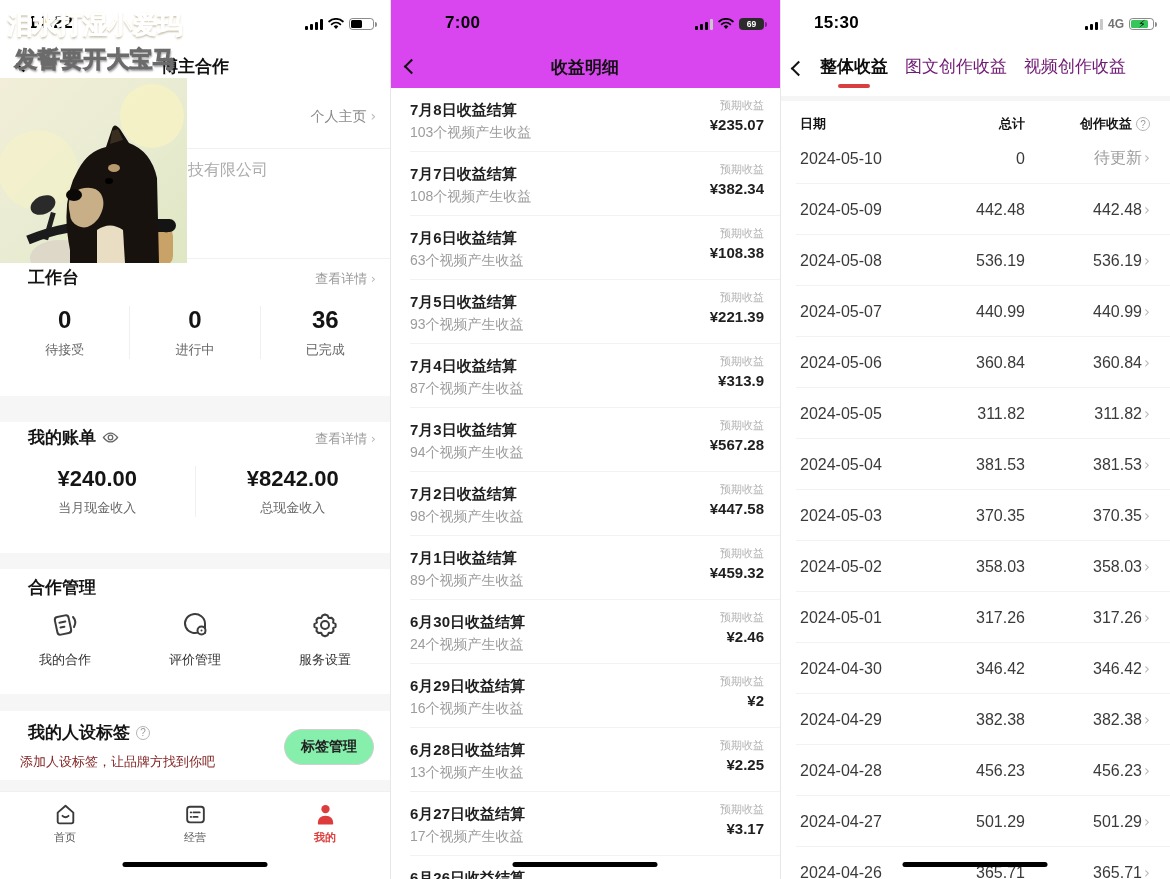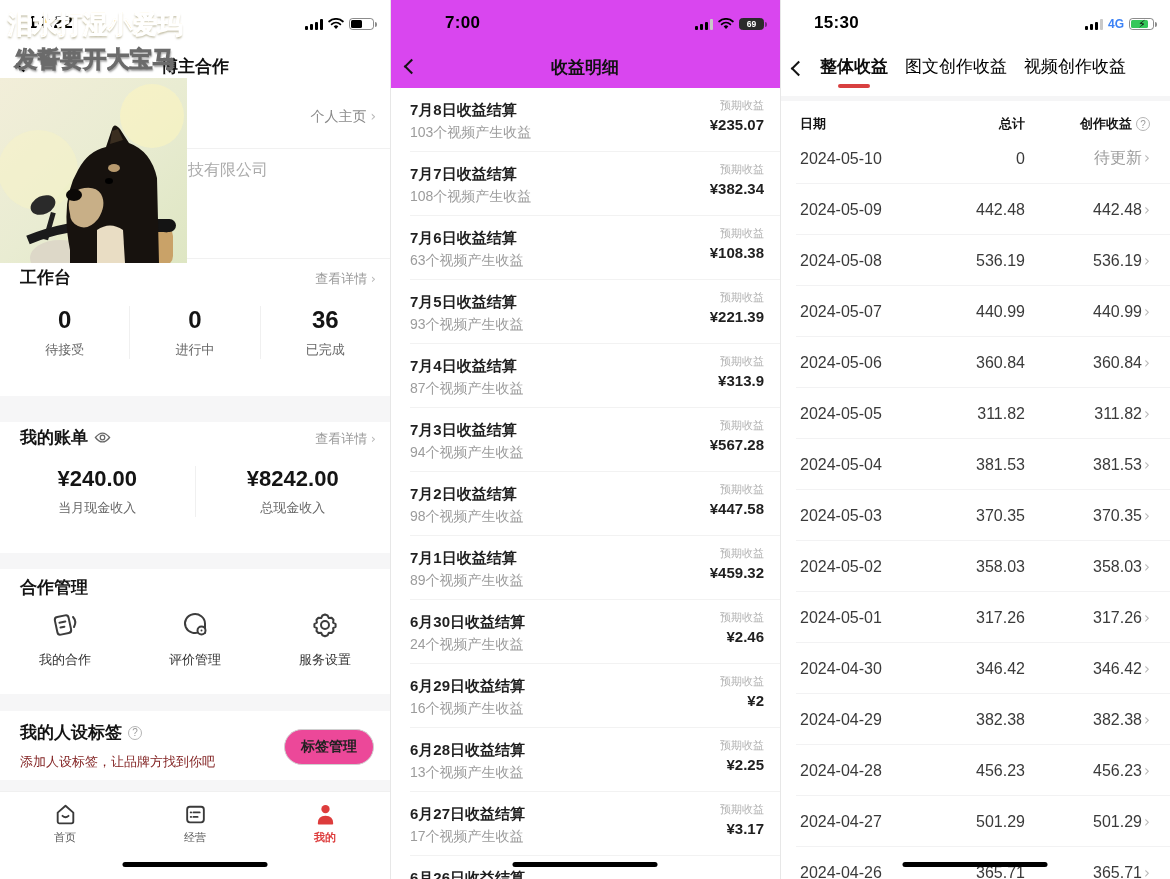--- a/index.html
+++ b/index.html
@@ -10,21 +10,21 @@
   .panel-divider { position:absolute; top:0; width:1px; height:879px; background:#e7e7e7; z-index:40; }
 
   
   .time { position:absolute; top:13px; font-size:17px; font-weight:700; color:#000; letter-spacing:.3px; }
   .sicons { position:absolute; top:17px; right:16px; display:flex; align-items:center; gap:5px; height:14px; }
   .bars { display:flex; align-items:flex-end; gap:2px; }
   .bars i { display:block; width:3px; background:#000; border-radius:1px; }
   .bars i:nth-child(1){height:4px;} .bars i:nth-child(2){height:6px;}
   .bars i:nth-child(3){height:8px;} .bars i:nth-child(4){height:11px;}
   .bars.dim i:nth-child(4){ background:#c9c9c9; }
-  .net4g { font-size:12px; font-weight:600; color:#3b82f6; }
+  .net4g { font-size:12px; font-weight:600; color:#737373; }
   .batt { position:relative; width:25px; height:12px; border:1px solid rgba(0,0,0,.45); border-radius:3.5px; }
   .batt::after { content:''; position:absolute; right:-4px; top:3px; width:2.5px; height:5px; background:rgba(0,0,0,.45); border-radius:0 2px 2px 0; }
   .batt .fill { position:absolute; left:1px; top:1px; bottom:1px; border-radius:1.5px; background:#000; }
   .batt.pct { background:#2b2b2b; border-color:#2b2b2b; }
   .batt.pct .lbl { position:absolute; inset:0; color:#fff; font-size:8.5px; font-weight:700; text-align:center; line-height:10px; }
   .batt.chg .fill { background:#35c759; width:72%; }
   .bolt { position:absolute; left:8px; top:-1px; font-size:11px; color:#111; }
 
   
   .back { position:absolute; width:11px; height:11px; border-left:2px solid #141414; border-bottom:2px solid #141414; transform:rotate(45deg); }
@@ -34,55 +34,55 @@
   
   .photo { position:absolute; left:0; top:78px; width:187px; height:185px; overflow:hidden; z-index:5; background:#e9ecd2; }
   .meme1 { position:absolute; left:2px; top:8px; width:186px; text-align:center; font-size:25px; font-weight:900; white-space:nowrap; color:#f6c84c; z-index:6;
            -webkit-text-stroke:1px #fff; text-shadow:0 2px 2px rgba(80,70,0,.35); }
   .meme2 { position:absolute; left:8px; top:44px; width:174px; text-align:center; font-size:23px; font-weight:900; white-space:nowrap; color:#fff; z-index:6;
            -webkit-text-stroke:1px #6b6b6b; text-shadow:1px 2px 2px rgba(0,0,0,.4); }
   .homepage { position:absolute; right:14px; top:108px; font-size:14px; color:#8a8a8a; }
   .company { position:absolute; left:188px; top:160px; font-size:16px; color:#ababab; }
   .hdr-div { position:absolute; left:187px; right:0; top:148px; height:1px; background:#f1f1f1; }
   .sec-div { position:absolute; left:0; right:0; top:258px; height:1px; background:#f1f1f1; }
-  .card-title { position:absolute; left:20px; font-size:17px; font-weight:700; color:#141414; display:flex; align-items:center; gap:6px; }
+  .card-title { position:absolute; left:28px; font-size:17px; font-weight:700; color:#141414; display:flex; align-items:center; gap:6px; }
   .detail { position:absolute; right:14px; font-size:13px; color:#9b9b9b;text-align:right; }
   .stat-row { position:absolute; left:0; right:0; display:flex; }
   .stat { flex:1; text-align:center; }
   .stat + .stat { border-left:1px solid #f0f0f0; }
   .stat .v { font-size:24px; font-weight:700; color:#141414; }
   .stat .l { margin-top:7px; font-size:13px; color:#666; }
   .bill .v { font-size:22px; }
   .gap { position:absolute; left:0; right:0; background:#f6f6f7; }
   .coop-row { position:absolute; left:0; right:0; top:608px; display:flex; }
   .coop-item { flex:1; display:flex; flex-direction:column; align-items:center; gap:9px; }
   .coop-item .cl { font-size:13px; color:#333; }
   .qmark { display:inline-flex; width:14px; height:14px; border:1px solid #b5b5b5; border-radius:50%; color:#9a9a9a; font-size:10px; font-weight:400; align-items:center; justify-content:center; }
   .persona-sub { position:absolute; left:20px; top:753px; font-size:13px; color:#7f1d1d; }
-  .tag-btn { position:absolute; right:16px; top:729px; padding:8px 16px; border:1px solid #cfcfcf; border-radius:18px; background:#ec4899; font-size:14px; font-weight:600; color:#222; }
+  .tag-btn { position:absolute; right:16px; top:729px; padding:8px 16px; border:1px solid #cfcfcf; border-radius:18px; background:#86efac; font-size:14px; font-weight:600; color:#222; }
   .tabbar { position:absolute; left:0; right:0; top:791px; height:88px; background:#fff; border-top:1px solid #f0f0f0; display:flex; z-index:8; }
   .tab { flex:1; display:flex; flex-direction:column; align-items:center; padding-top:10px; gap:3px; }
   .tab .tl { font-size:11px; color:#555; }
   .tab.active .tl { color:#dd3c3c; font-weight:600; }
   .home-ind { position:absolute; bottom:12px; left:50%; transform:translateX(-50%); width:145px; height:5px; border-radius:3px; background:#000; z-index:30; }
 
   
   .p2-top { position:absolute; left:0; right:0; top:0; height:88px; background:#d946ef; z-index:4; }
   .p2-list { position:absolute; left:0; right:0; top:88px; }
   .p2-row { position:relative; height:64px; background:#fff; }
   .p2-row::after { content:''; position:absolute; left:20px; right:0; bottom:0; height:1px; background:#f2f2f2; }
   .p2t { position:absolute; left:20px; top:13px; font-size:15px; font-weight:700; color:#1f1f1f; }
   .p2s { position:absolute; left:20px; top:36px; font-size:14px; color:#9c9c9c; }
   .p2l { position:absolute; right:16px; top:10px; font-size:11px; color:#b3b3b3; }
   .p2v { position:absolute; right:16px; top:28px; font-size:15px; font-weight:700; color:#1f1f1f; }
   .p2-row.partial::after { display:none; }
 
   
   .p3-tabs { position:absolute; left:40px; top:55px; display:flex; gap:17px; }
-  .p3-tab { position:relative; font-size:17px; color:#000000; }
+  .p3-tab { position:relative; font-size:17px; color:#701a75; }
   .p3-tab.active { font-weight:700; color:#0d0d0d; }
   .p3-tab.active::after { content:''; position:absolute; left:50%; transform:translateX(-50%); top:29px; width:32px; height:3.5px; border-radius:2px; background:#d84040; }
   .p3-strip { position:absolute; left:0; right:0; top:96px; height:5px; background:#f5f5f6; }
   .p3-header { position:absolute; left:0; right:0; top:101px; height:32px; display:flex; align-items:flex-end; padding:0 20px; font-size:13px; font-weight:700; color:#141414; }
   .p3c-date { width:120px; } .p3c-total { width:105px; text-align:right; }
   .p3c-creation { flex:1; text-align:right; display:flex; justify-content:flex-end; align-items:center; gap:4px; }
   .p3-list { position:absolute; left:0; right:0; top:133px; }
   .p3-row { position:relative; height:51px; display:flex; align-items:center; padding:0 20px; font-size:16px; color:#3a3a3a; }
   .p3-row::after { content:''; position:absolute; left:16px; right:0; bottom:0; height:1px; background:#f2f2f3; }
   .p3-date { width:120px; } .p3-total { width:105px; text-align:right; }

